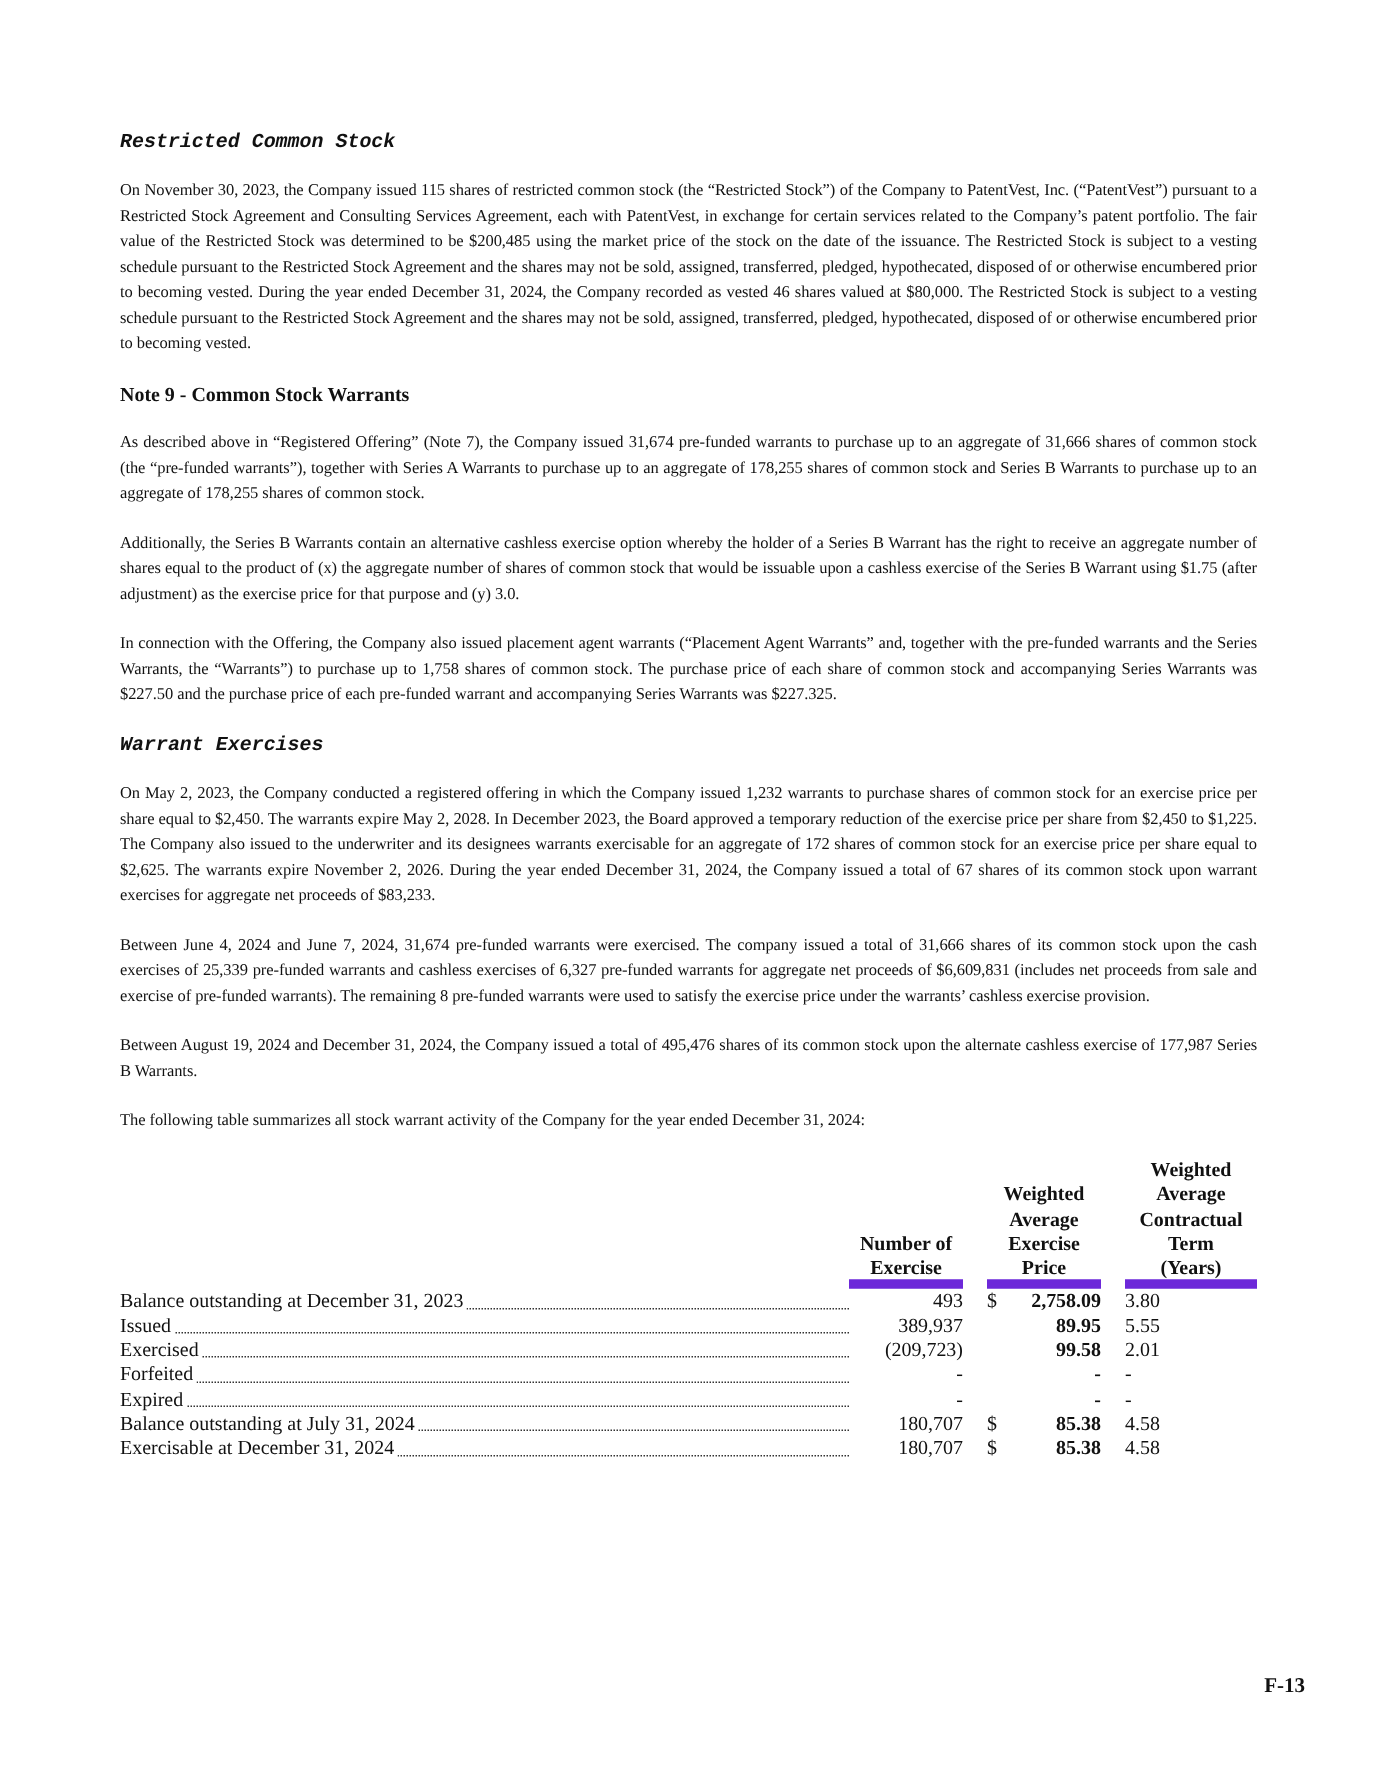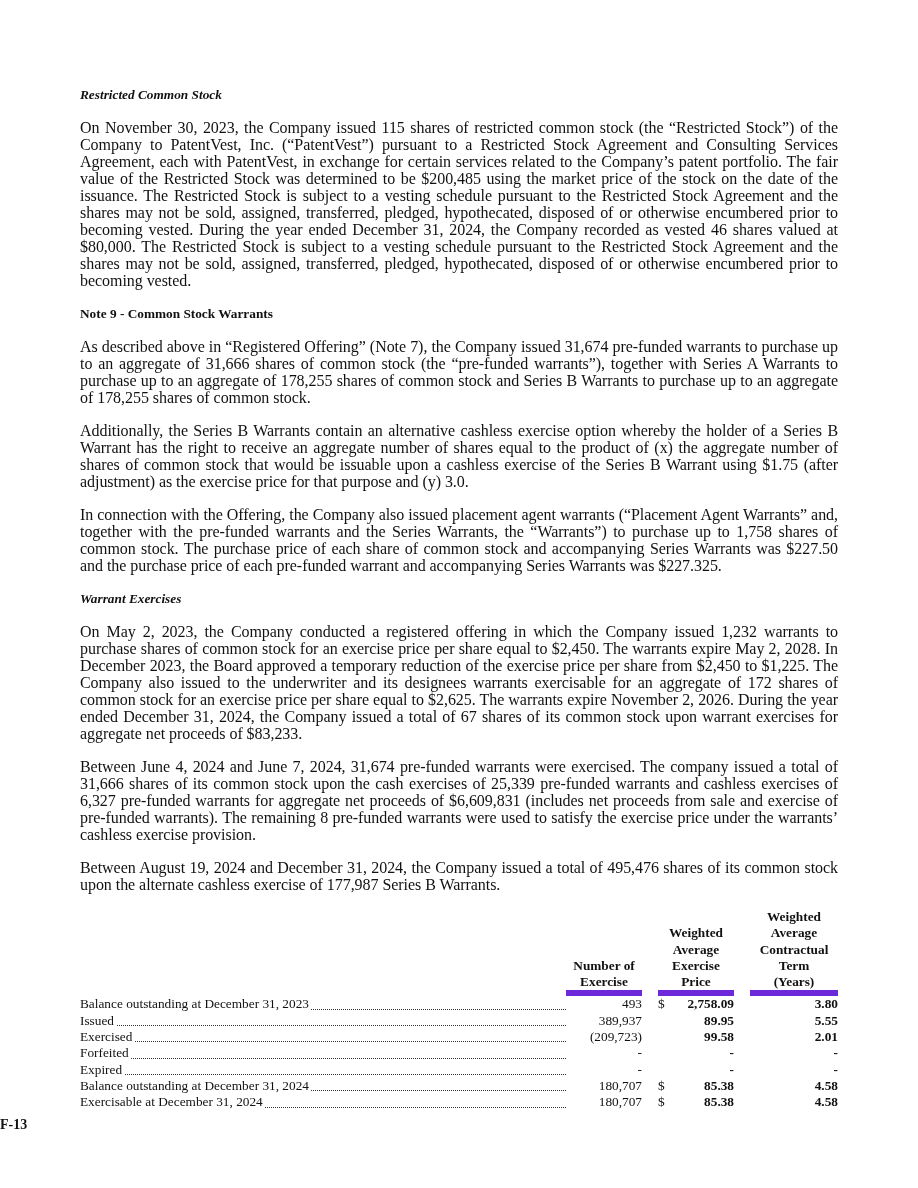--- a/index.html
+++ b/index.html
@@ -3,58 +3,59 @@
 <meta charset="utf-8">
 <style>
   html, body { margin: 0; padding: 0; background: #ffffff; }
   body {
     width: 918px; height: 1188px; position: relative; overflow: hidden;
     font-family: "Liberation Serif", "DejaVu Serif", serif;
     color: #111;
   }
   .page { position: absolute; left: 80px; top: 86px; width: 758px; }
   .p {
-    font-size: 16px; line-height: 17px; text-align: justify;
+    font-size: 11px; line-height: 17px; text-align: justify;
     margin: 0 0 16px 0; letter-spacing: -0.05px;
   }
-  .h-ital { font-style: italic; font-weight: bold; font-size: 13.3px; margin: 0 0 16px 0; line-height: 17px; }
+  .h-ital { font-style: italic; font-weight: bold; font-size: 13.3px; margin: 0 0 16px 0; line-height: 17px; font-family: Liberation Mono, monospace; }
   .h-bold { font-weight: bold; font-size: 13.3px; margin: 0 0 16px 0; line-height: 17px; }
   table.warr { border-collapse: collapse; width: 758px; font-size: 13.3px; margin-top: 2px; }
   table.warr td { padding: 0; line-height: 16.3px; vertical-align: bottom; white-space: nowrap; margin-left: 24px; }
   td.lbl { width: 486px; position: relative; overflow: hidden; }
   td.lbl span.t { background: #fff; padding-right: 2px; position: relative; z-index: 1; }
   td.lbl span.dots {
     position: absolute; left: 0; right: 0; bottom: 3px; z-index: 0;
     border-bottom: 1px dotted #333;
   }
   td.num { width: 76px; text-align: right; }
   td.gap { width: 16px; }
   td.cur { width: 12px; text-align: left; }
   td.price { width: 64px; text-align: right; font-weight: bold; }
-  td.term { width: 88px; text-align: right; font-weight: bold; }
+  td.term { width: 88px; text-align: left; }
   th { font-weight: bold; text-align: center; font-size: 13.3px; line-height: 16.3px; vertical-align: bottom; padding: 0; }
   th.hdr-rule { border-bottom: 6px solid #6d28d9; }
-  .footer { position: absolute; top: 1117px; left: 0; width: 870px; text-align: left; font-weight: bold; font-size: 14px; }
+  .footer { position: absolute; top: 1117px; left: 0; width: 870px; text-align: right; font-weight: bold; font-size: 14px; }
 </style>
 </head>
 <body>
 
 <div class="page">
   <div class="h-ital">Restricted Common Stock</div>
   <p class="p">On November 30, 2023, the Company issued 115 shares of restricted common stock (the “Restricted Stock”) of the Company to PatentVest, Inc. (“PatentVest”) pursuant to a Restricted Stock Agreement and Consulting Services Agreement, each with PatentVest, in exchange for certain services related to the Company’s patent portfolio. The fair value of the Restricted Stock was determined to be $200,485 using the market price of the stock on the date of the issuance. The Restricted Stock is subject to a vesting schedule pursuant to the Restricted Stock Agreement and the shares may not be sold, assigned, transferred, pledged, hypothecated, disposed of or otherwise encumbered prior to becoming vested. During the year ended December 31, 2024, the Company recorded as vested 46 shares valued at $80,000. The Restricted Stock is subject to a vesting schedule pursuant to the Restricted Stock Agreement and the shares may not be sold, assigned, transferred, pledged, hypothecated, disposed of or otherwise encumbered prior to becoming vested.</p>
 
   <div class="h-bold">Note 9 - Common Stock Warrants</div>
   <p class="p">As described above in “Registered Offering” (Note 7), the Company issued 31,674 pre-funded warrants to purchase up to an aggregate of 31,666 shares of common stock (the “pre-funded warrants”), together with Series A Warrants to purchase up to an aggregate of 178,255 shares of common stock and Series B Warrants to purchase up to an aggregate of 178,255 shares of common stock.</p>
   <p class="p">Additionally, the Series B Warrants contain an alternative cashless exercise option whereby the holder of a Series B Warrant has the right to receive an aggregate number of shares equal to the product of (x) the aggregate number of shares of common stock that would be issuable upon a cashless exercise of the Series B Warrant using $1.75 (after adjustment) as the exercise price for that purpose and (y) 3.0.</p>
   <p class="p">In connection with the Offering, the Company also issued placement agent warrants (“Placement Agent Warrants” and, together with the pre-funded warrants and the Series Warrants, the “Warrants”) to purchase up to 1,758 shares of common stock. The purchase price of each share of common stock and accompanying Series Warrants was $227.50 and the purchase price of each pre-funded warrant and accompanying Series Warrants was $227.325.</p>
 
   <div class="h-ital">Warrant Exercises</div>
   <p class="p">On May 2, 2023, the Company conducted a registered offering in which the Company issued 1,232 warrants to purchase shares of common stock for an exercise price per share equal to $2,450. The warrants expire May 2, 2028. In December 2023, the Board approved a temporary reduction of the exercise price per share from $2,450 to $1,225. The Company also issued to the underwriter and its designees warrants exercisable for an aggregate of 172 shares of common stock for an exercise price per share equal to $2,625. The warrants expire November 2, 2026. During the year ended December 31, 2024, the Company issued a total of 67 shares of its common stock upon warrant exercises for aggregate net proceeds of $83,233.</p>
   <p class="p">Between June 4, 2024 and June 7, 2024, 31,674 pre-funded warrants were exercised. The company issued a total of 31,666 shares of its common stock upon the cash exercises of 25,339 pre-funded warrants and cashless exercises of 6,327 pre-funded warrants for aggregate net proceeds of $6,609,831 (includes net proceeds from sale and exercise of pre-funded warrants). The remaining 8 pre-funded warrants were used to satisfy the exercise price under the warrants’ cashless exercise provision.</p>
   <p class="p">Between August 19, 2024 and December 31, 2024, the Company issued a total of 495,476 shares of its common stock upon the alternate cashless exercise of 177,987 Series B Warrants.</p>
+  <p class="p">The following table summarizes all stock warrant activity of the Company for the year ended December 31, 2024:</p>
 
   <table class="warr">
     <thead>
       <tr>
         <th style="width:486px"></th>
         <th class="hdr-rule" style="width:76px">
           <div>Number of</div>
           <div>Exercise</div>
         </th>
         <th style="width:16px"></th>
@@ -114,21 +115,21 @@
       <tr>
         <td class="lbl"><span class="t">Expired</span><span class="dots"></span></td>
         <td class="num">-</td>
         <td class="gap"></td>
         <td class="cur"></td>
         <td class="price">-</td>
         <td class="gap"></td>
         <td class="term">-</td>
       </tr>
       <tr>
-        <td class="lbl"><span class="t">Balance outstanding at December 31, 2024</span><span class="dots"></span></td>
+        <td class="lbl"><span class="t">Balance outstanding at July 31, 2024</span><span class="dots"></span></td>
         <td class="num">180,707</td>
         <td class="gap"></td>
         <td class="cur">$</td>
         <td class="price">85.38</td>
         <td class="gap"></td>
         <td class="term">4.58</td>
       </tr>
       <tr>
         <td class="lbl"><span class="t">Exercisable at December 31, 2024</span><span class="dots"></span></td>
         <td class="num">180,707</td>

